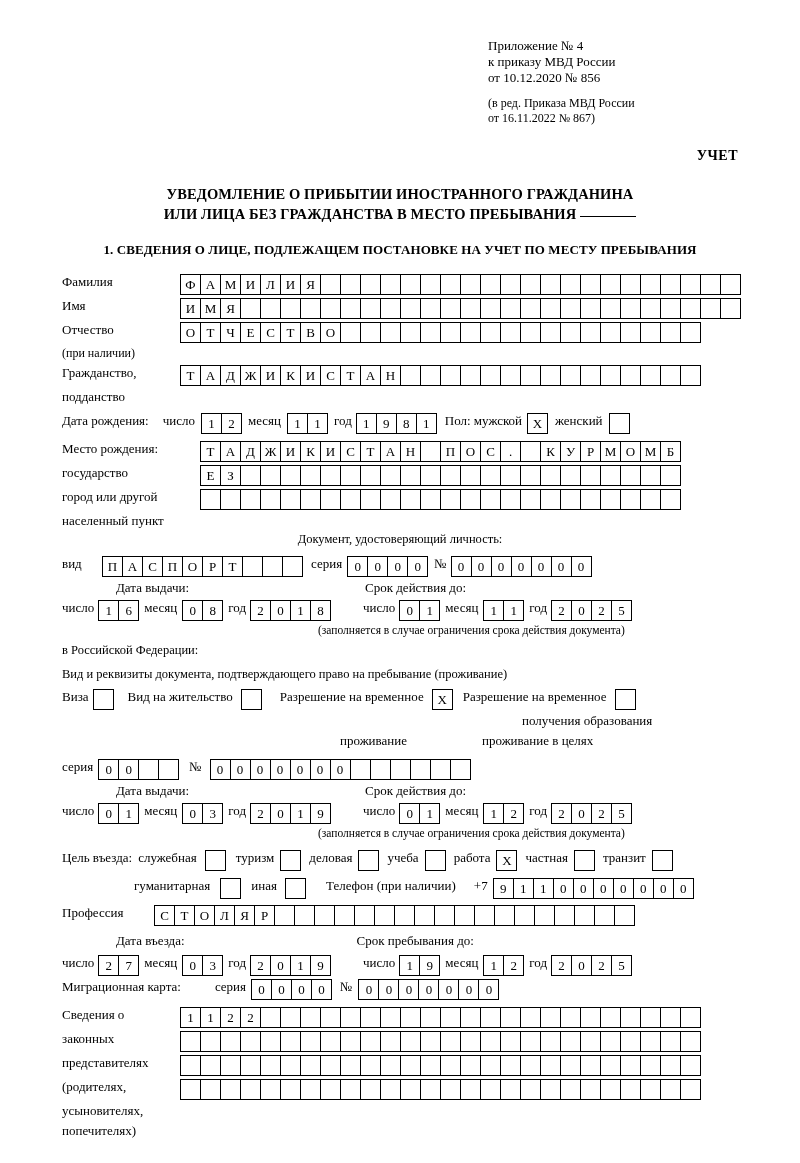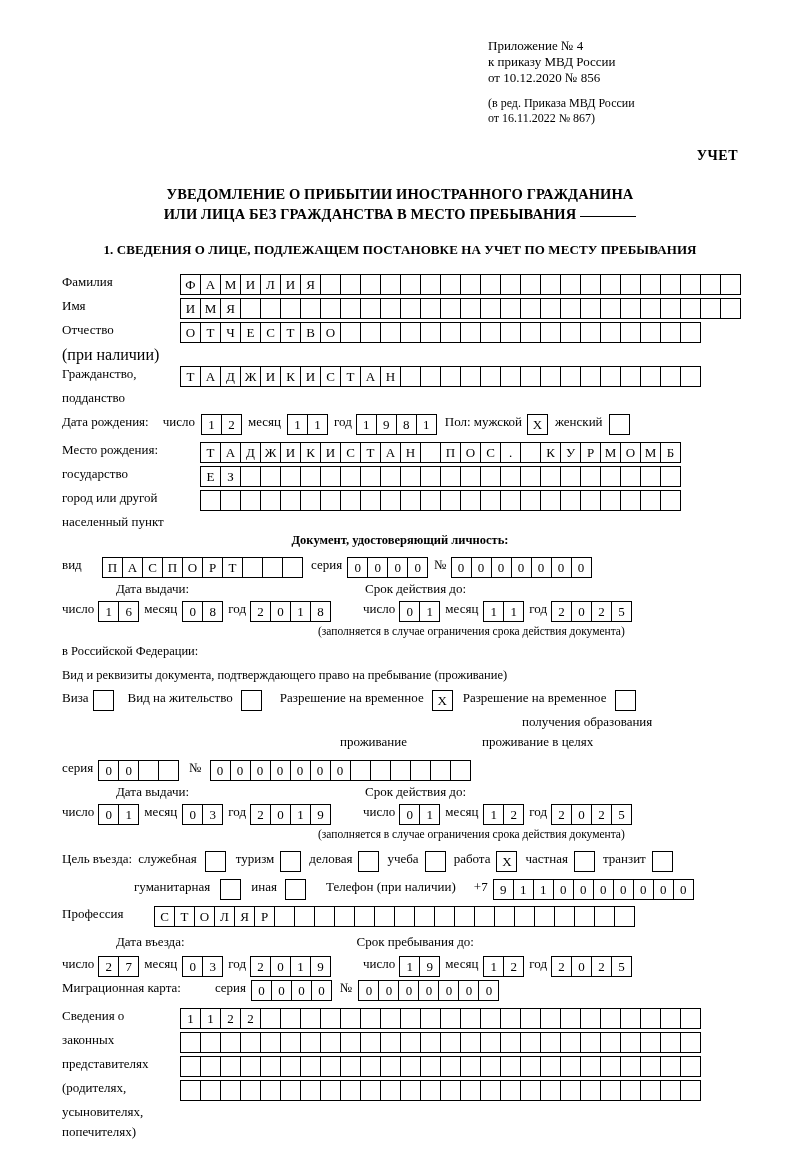--- a/index.html
+++ b/index.html
@@ -81,21 +81,21 @@
     display: flex;
     align-items: flex-start;
     margin-bottom: 2px;
     min-height: 22px;
   }
   .lbl {
     font-size: 13px;
     white-space: nowrap;
   }
   .lbl-sm {
-    font-size: 16px;
+    font-size: 12px;
     white-space: nowrap;
   }
   .cells {
     display: flex;
   }
   .cell {
     width: 21px;
     height: 21px;
     border: 1px solid #000;
     margin-left: -1px;
@@ -112,21 +112,21 @@
     border: 1px solid #000;
     box-sizing: border-box;
     display: inline-block;
     font-size: 13px;
     line-height: 19px;
     text-align: center;
   }
   .note {
     font-size: 11.5px;
   }
-  .bold { font-weight: bold; }
+  .bold { font-weight: normal; }
   .label-col {
     width: 118px;
     font-size: 13px;
     flex: none;
   }
 </style>
 </head>
 <body>
 
 <div class="page">

